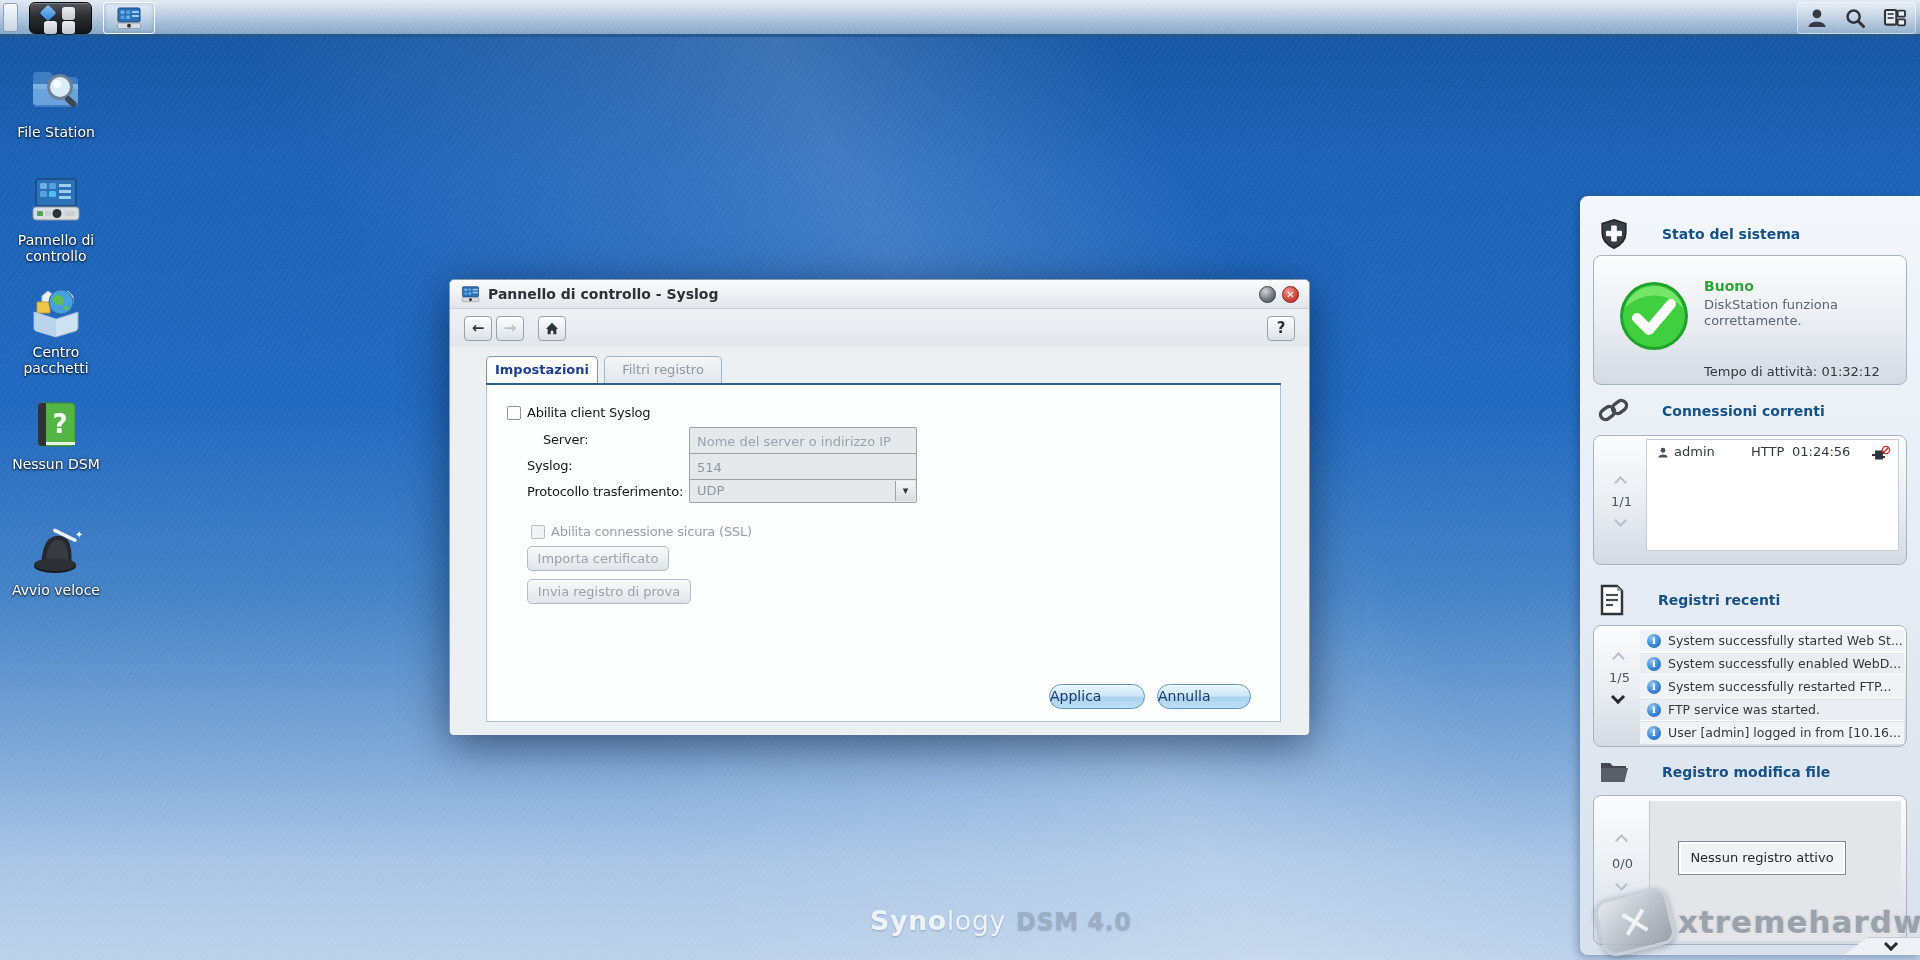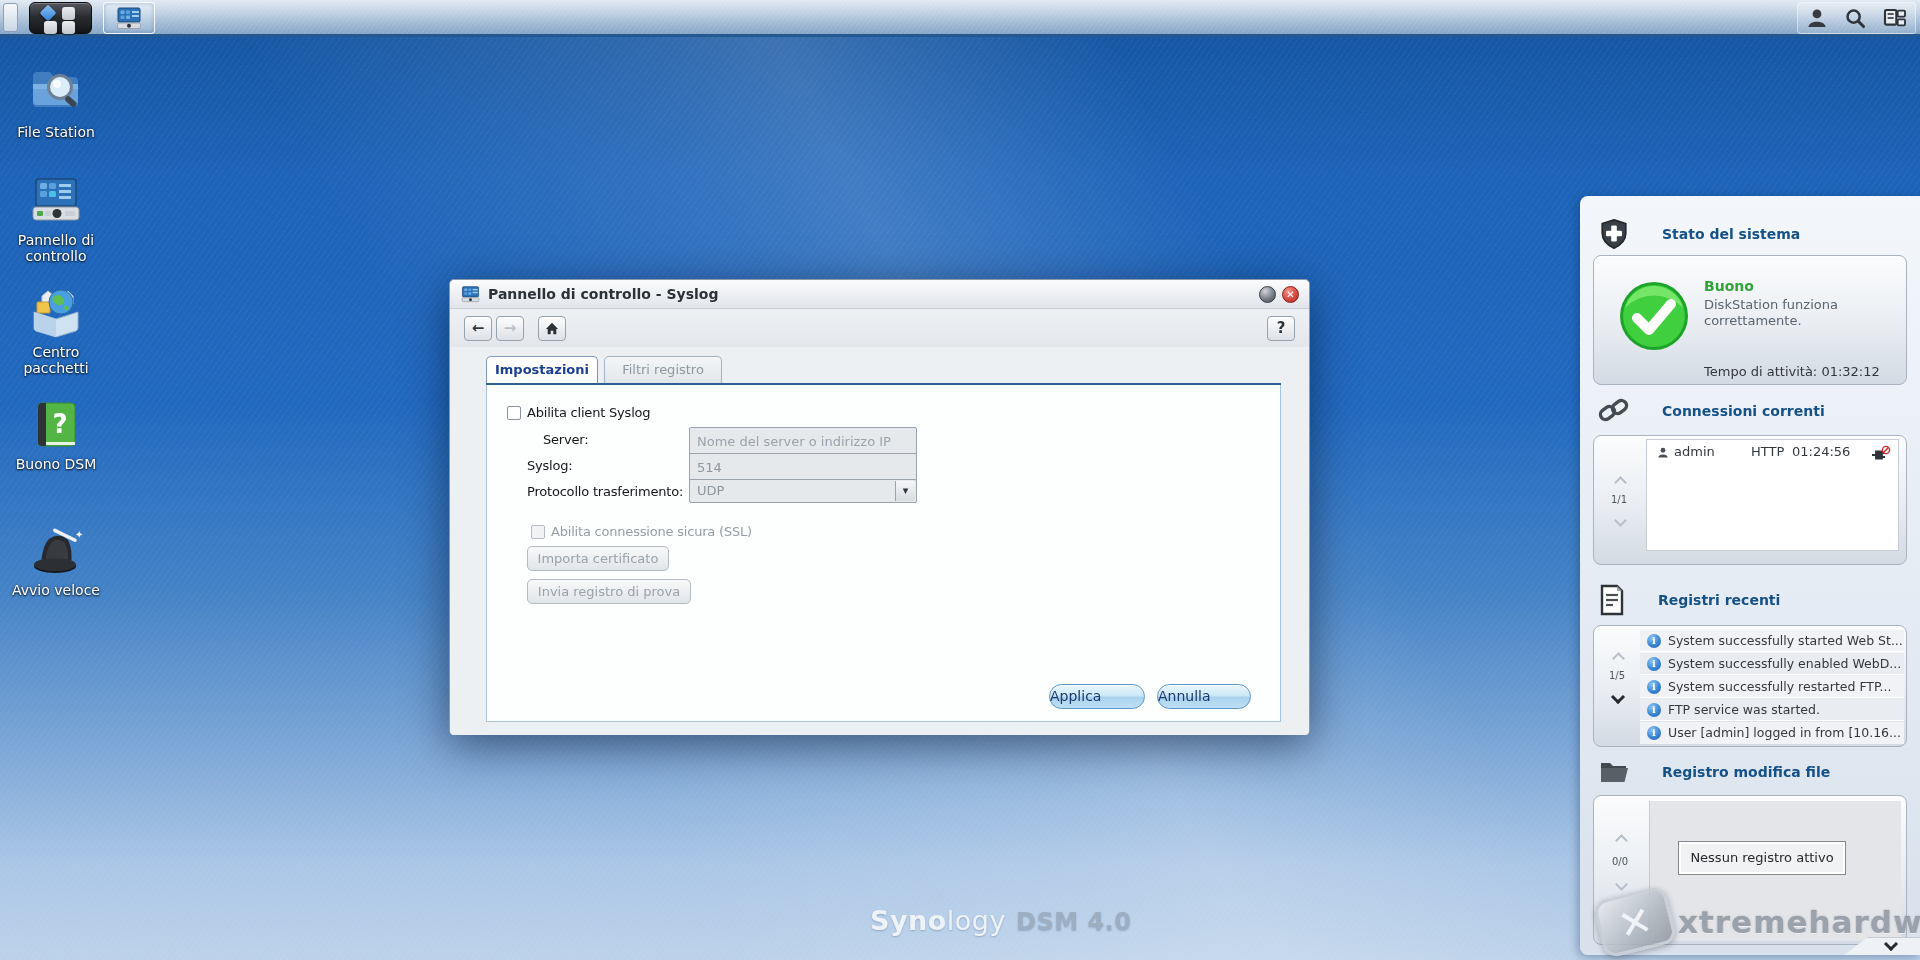--- a/index.html
+++ b/index.html
@@ -89,21 +89,21 @@
       background:linear-gradient(180deg,#f3f7fb 0%,#e7edf5 45%,#d8e1ec 100%);
       box-shadow:-2px 2px 10px rgba(10,40,80,.35); }
   .sec-head { position:absolute; left:18px; display:flex; align-items:center; gap:12px; }
   .sec-title { font-size:14px; font-weight:bold; color:#155087;margin-left:20px; }
   .panel { position:absolute; left:13px; width:314px; border:1px solid #a9b3bf; border-radius:8px;
       background:linear-gradient(180deg,#fbfcfd 0%,#e9edf2 55%,#d3dae3 100%); box-shadow:inset 0 1px 0 #fff; }
   .chev { display:inline-block; width:9px; height:9px; border-right:2px solid #b7bec8; border-bottom:2px solid #b7bec8; }
   .chev.up { transform:rotate(-135deg); }
   .chev.down { transform:rotate(45deg); }
   .chev.bold { border-color:#26292d; border-width:3px; width:10px; height:10px; }
-  .pager-num { position:absolute; font-size:10px; color:#4c545c;text-align:center; }
+  .pager-num { position:absolute; font-size:13px; color:#4c545c;text-align:center; }
   .conn-list { position:absolute; left:52px; top:3px; width:253px; height:112px; background:#fff; border:1px solid #c6cdd6; }
   .log-row { position:absolute; left:46px; width:264px; height:22px; line-height:22px; font-size:12.5px; color:#34383d;
       border-bottom:1px solid #fff; }
   .log-row .txt { position:absolute; left:28px; white-space:nowrap; }
   .info-ic { position:absolute; left:7px; top:4px; width:14px; height:14px; border-radius:50%;
       background:radial-gradient(circle at 35% 28%,#8ec4f2,#3a87d4 55%,#1f5fae); color:#fff; font-size:10px; font-weight:bold;
       text-align:center; line-height:14px; font-family:"DejaVu Serif",serif; }
   .filelog-inner { position:absolute; left:55px; top:5px; width:252px; height:140px; background:#e3e5e8; border-left:1px solid #c3c9d1; }
   .empty-box { position:absolute; left:28px; top:40px; width:168px; height:34px; background:#f1f2f3;
       border:1px solid #83898f; box-shadow:inset 0 0 0 2px #fff; text-align:center; line-height:32px; font-size:13px; color:#24282c; }
@@ -221,21 +221,21 @@
   <div class="desk-label">Centro pacchetti</div>
 </div>
 
 <div class="abs desk-item" style="top:400px;">
   <svg width="52" height="50" viewBox="0 0 52 50">
     <rect x="8" y="3" width="37" height="43" rx="4" fill="#53b544" stroke="#3a8a2e"></rect>
     <path d="M8 7 q0 -4 4 -4 h4 v43 h-4 q-4 0 -4 -4 z" fill="#2f3338"></path>
     <rect x="16" y="42" width="29" height="3" fill="#e6f2e2"></rect>
     <text x="30" y="33" font-size="26" font-weight="bold" fill="#ffffff" text-anchor="middle" font-family="DejaVu Sans,sans-serif">?</text>
   </svg>
-  <div class="desk-label">Buono DSM</div>
+  <div class="desk-label">Nessun DSM</div>
 </div>
 
 <div class="abs desk-item" style="top:526px;">
   <svg width="56" height="50" viewBox="0 0 56 50">
     <rect x="26" y="2" width="26" height="3.5" rx="1.7" transform="rotate(26 26 2)" fill="#eef2f6"></rect>
     <text x="47" y="12" font-size="10" fill="#ffffff">✦</text>
     <path d="M13 40 q1 -20 8 -27 q10 -7 19 1 q5 9 3 26 z" fill="#26292d"></path>
     <path d="M17 40 q1 -17 7 -24 q7 -5 13 1 q4 8 3 23 z" fill="#383c41"></path>
     <ellipse cx="27" cy="40" rx="21" ry="7" fill="#17191b"></ellipse>
     <ellipse cx="27" cy="38.6" rx="21" ry="6.4" fill="#2c2f33"></ellipse>

